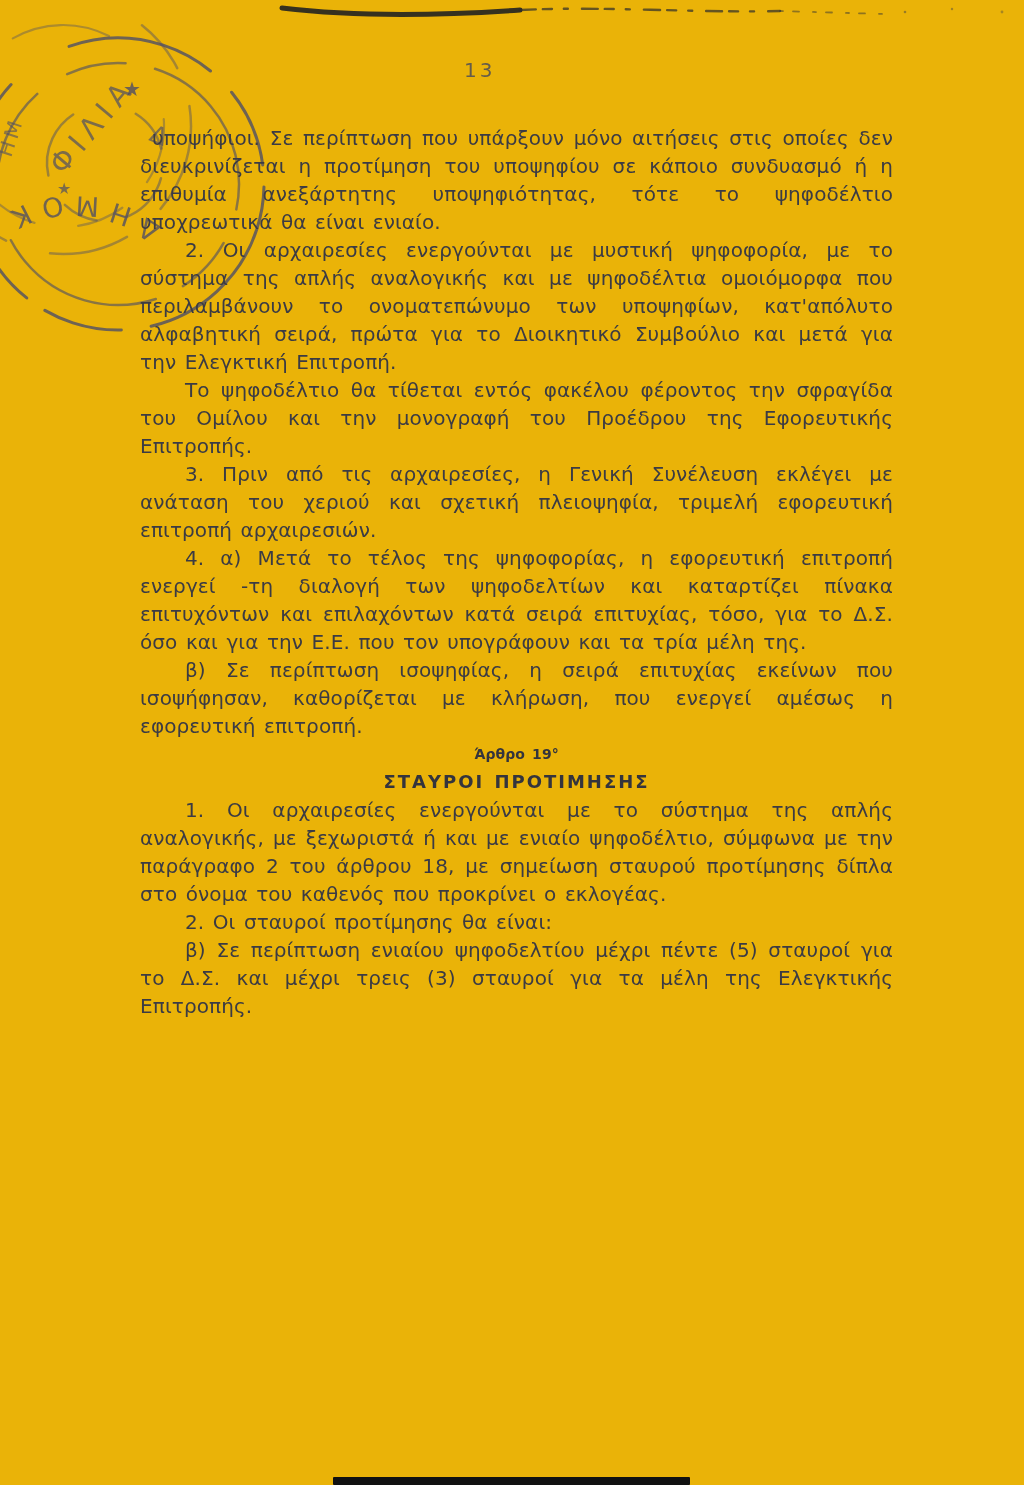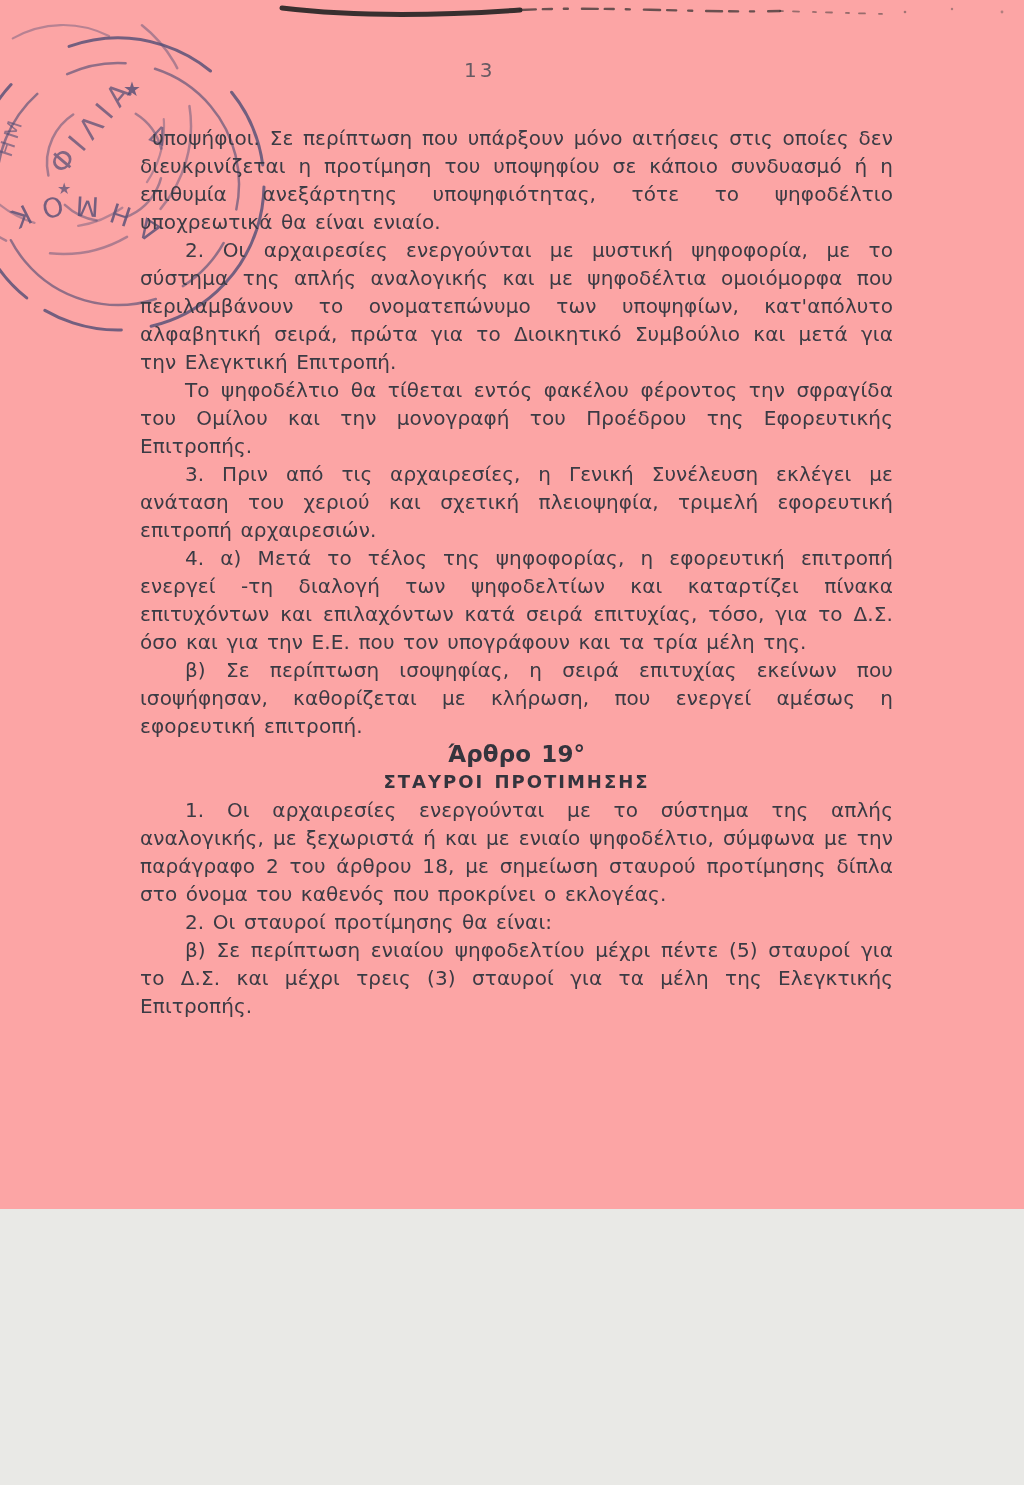--- a/index.html
+++ b/index.html
@@ -1,19 +1,19 @@
 <!DOCTYPE html>
 <html lang="el"><head>
 <meta charset="utf-8">
 <style>
   html,body{margin:0;padding:0;background:#e9e9e6;}
   .page{
     position:relative;
-    width:1024px;height:1209px;
-    background:#fca5a5;
+    width:1024px;height:1485px;
+    background:#eab308;
     overflow:hidden;
     font-family:"DejaVu Sans",sans-serif;
     margin:0 auto;
   }
   .page-number{
     position:absolute;left:464px;top:58px;
     font-size:20px;letter-spacing:3px;color:#4d4d57;
     opacity:.85;
   }
   .content{
@@ -24,21 +24,21 @@
     word-spacing:2px;
     letter-spacing:.1px;
   }
   .content p,.content h2,.content h3{margin:0;padding:0;}
   .para{text-indent:45px;}
   .para.no-indent{text-indent:12px;}
   .g20{margin-top:20px;}
   .g26{margin-top:26px;}
   .art-title{
     margin-top:24px;
-    text-align:center;font-weight:bold;font-size:23px;
+    text-align:center;font-weight:bold;font-size:14px;
     text-indent:0;color:#34343d;
   }
   .art-sub{
     margin-top:24px;
     text-align:center;font-weight:bold;font-size:18px;
     letter-spacing:2px;text-indent:0;color:#34343d;
   }
   .stamp{
     position:absolute;left:-45px;top:8px;
     width:320px;height:340px;

